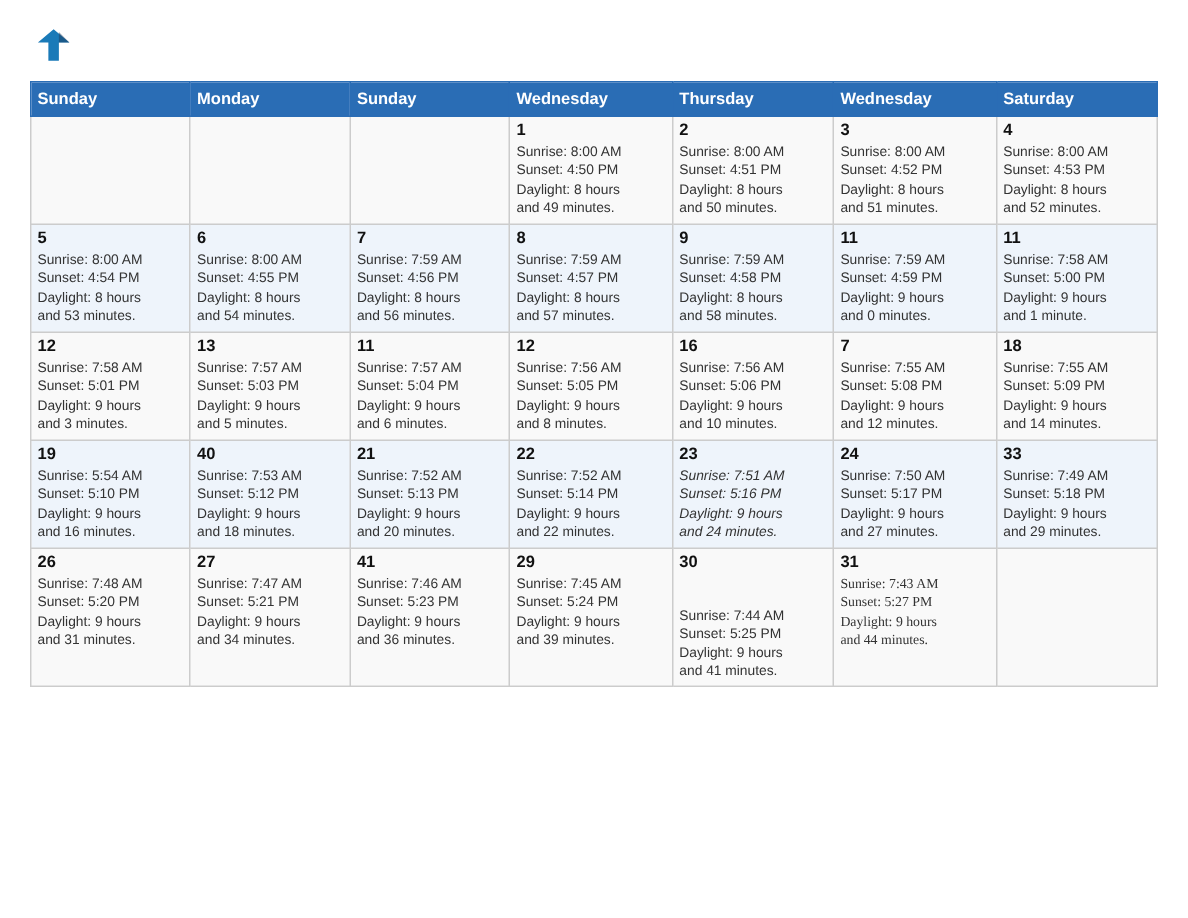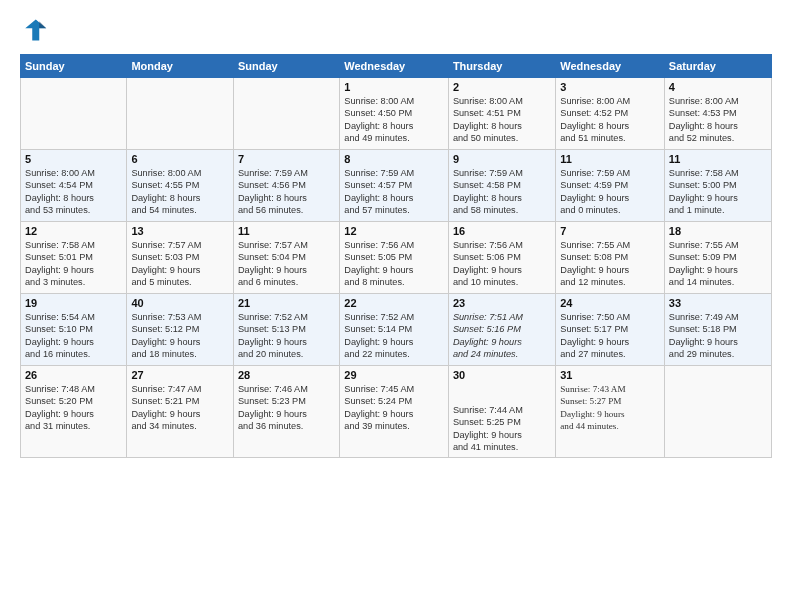--- a/index.html
+++ b/index.html
@@ -327,21 +327,21 @@
 and 31 minutes.</div>
           </td>
           <td>
             <div class="day-num">27</div>
             <div class="day-info" style="white-space: pre-line;">Sunrise: 7:47 AM
 Sunset: 5:21 PM
 Daylight: 9 hours
 and 34 minutes.</div>
           </td>
           <td>
-            <div class="day-num">28</div>
+            <div class="day-num">41</div>
             <div class="day-info" style="white-space: pre-line;">Sunrise: 7:46 AM
 Sunset: 5:23 PM
 Daylight: 9 hours
 and 36 minutes.</div>
           </td>
           <td>
             <div class="day-num">29</div>
             <div class="day-info" style="white-space: pre-line;">Sunrise: 7:45 AM
 Sunset: 5:24 PM
 Daylight: 9 hours

